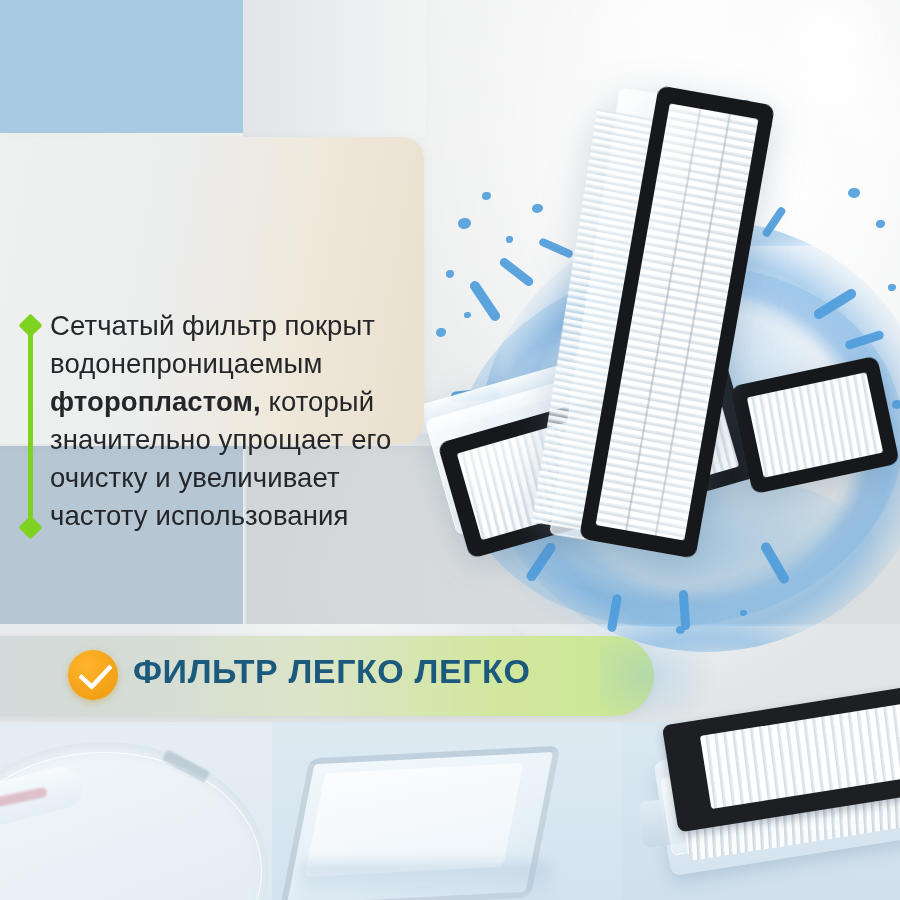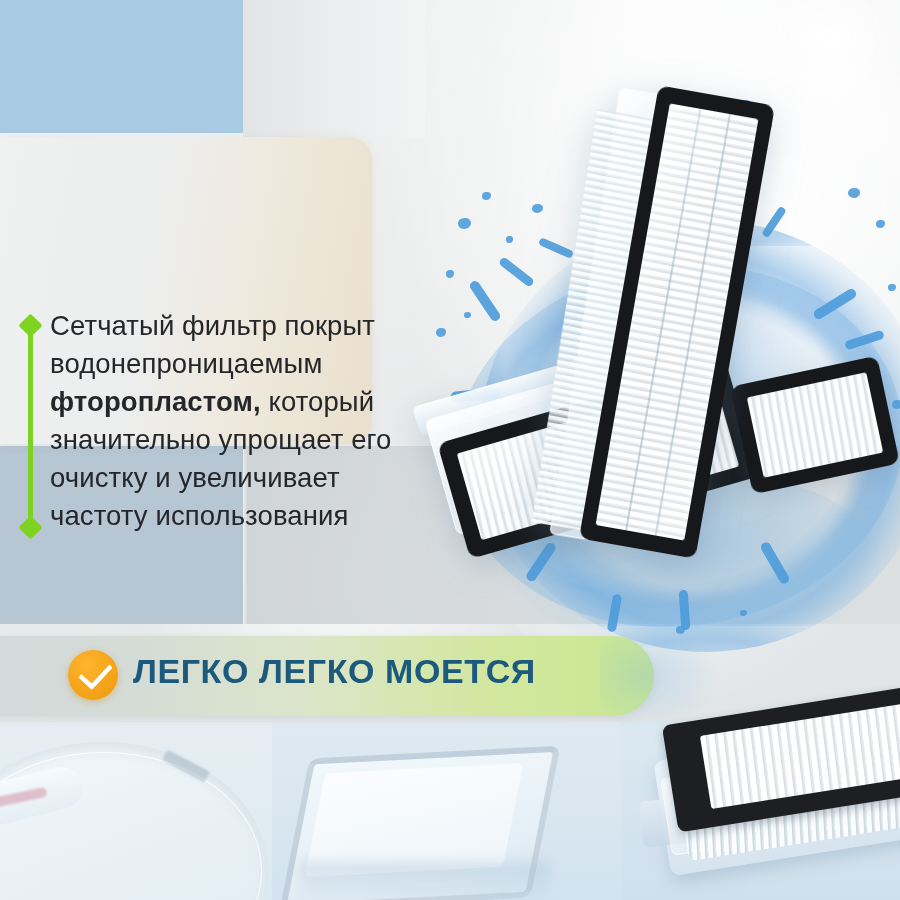--- a/index.html
+++ b/index.html
@@ -160,21 +160,21 @@
 
   
   .filterC{position:absolute;left:300px;top:300px;width:150px;height:110px;
     transform:rotate(-12deg);transform-origin:50% 50%;
     filter:drop-shadow(0 8px 14px rgba(90,125,155,.25));}
   .fC-frame{position:absolute;left:0;top:0;width:150px;height:110px;border-radius:10px;background:#16181b;}
   .fC-media{position:absolute;left:14px;top:14px;width:122px;height:82px;border-radius:3px;
     background:repeating-linear-gradient(92deg,#ffffff 0px,#ffffff 4px,#d6dde3 5px,#f0f4f7 8px);}
 
   
-  .card{position:absolute;left:0;top:137px;width:372px;height:307px;
+  .card{position:absolute;left:0;top:137px;width:424px;height:307px;
     border-radius:0 22px 22px 0;
     background:linear-gradient(100deg,#eff0f0 0%,#eceded 40%,#efe9dd 66%,#e9dfcc 100%);
     box-shadow:0 2px 10px rgba(120,135,150,.10);}
   .bullet-line{position:absolute;left:28px;top:180px;width:5px;height:210px;
     background:#7ed321;border-radius:3px;}
   .diamond{position:absolute;left:22px;width:17px;height:17px;background:#7ed321;
     transform:rotate(45deg);border-radius:2px;}
   .diamond.top{top:180px;}
   .diamond.bot{top:382px;}
   .card-text{position:absolute;left:50px;top:170px;width:372px;
@@ -317,15 +317,15 @@
     <div class="diamond bot"></div>
     <div class="card-text">
       <span>Сетчатый фильтр покрыт водонепроницаемым </span><b>фторопластом,</b><span> который значительно упрощает его очистку и увеличивает частоту использования</span>
     </div>
   </div>
 
   <div class="banner"></div>
   <div class="banner-water"></div>
   <div class="check-badge"></div>
   <div class="check-mark"></div>
-  <div class="banner-text">ЛЕГКО ЛЕГКО МОЕТСЯ</div>
+  <div class="banner-text">ФИЛЬТР ЛЕГКО ЛЕГКО</div>
 
 </div>
 
 </body></html>

